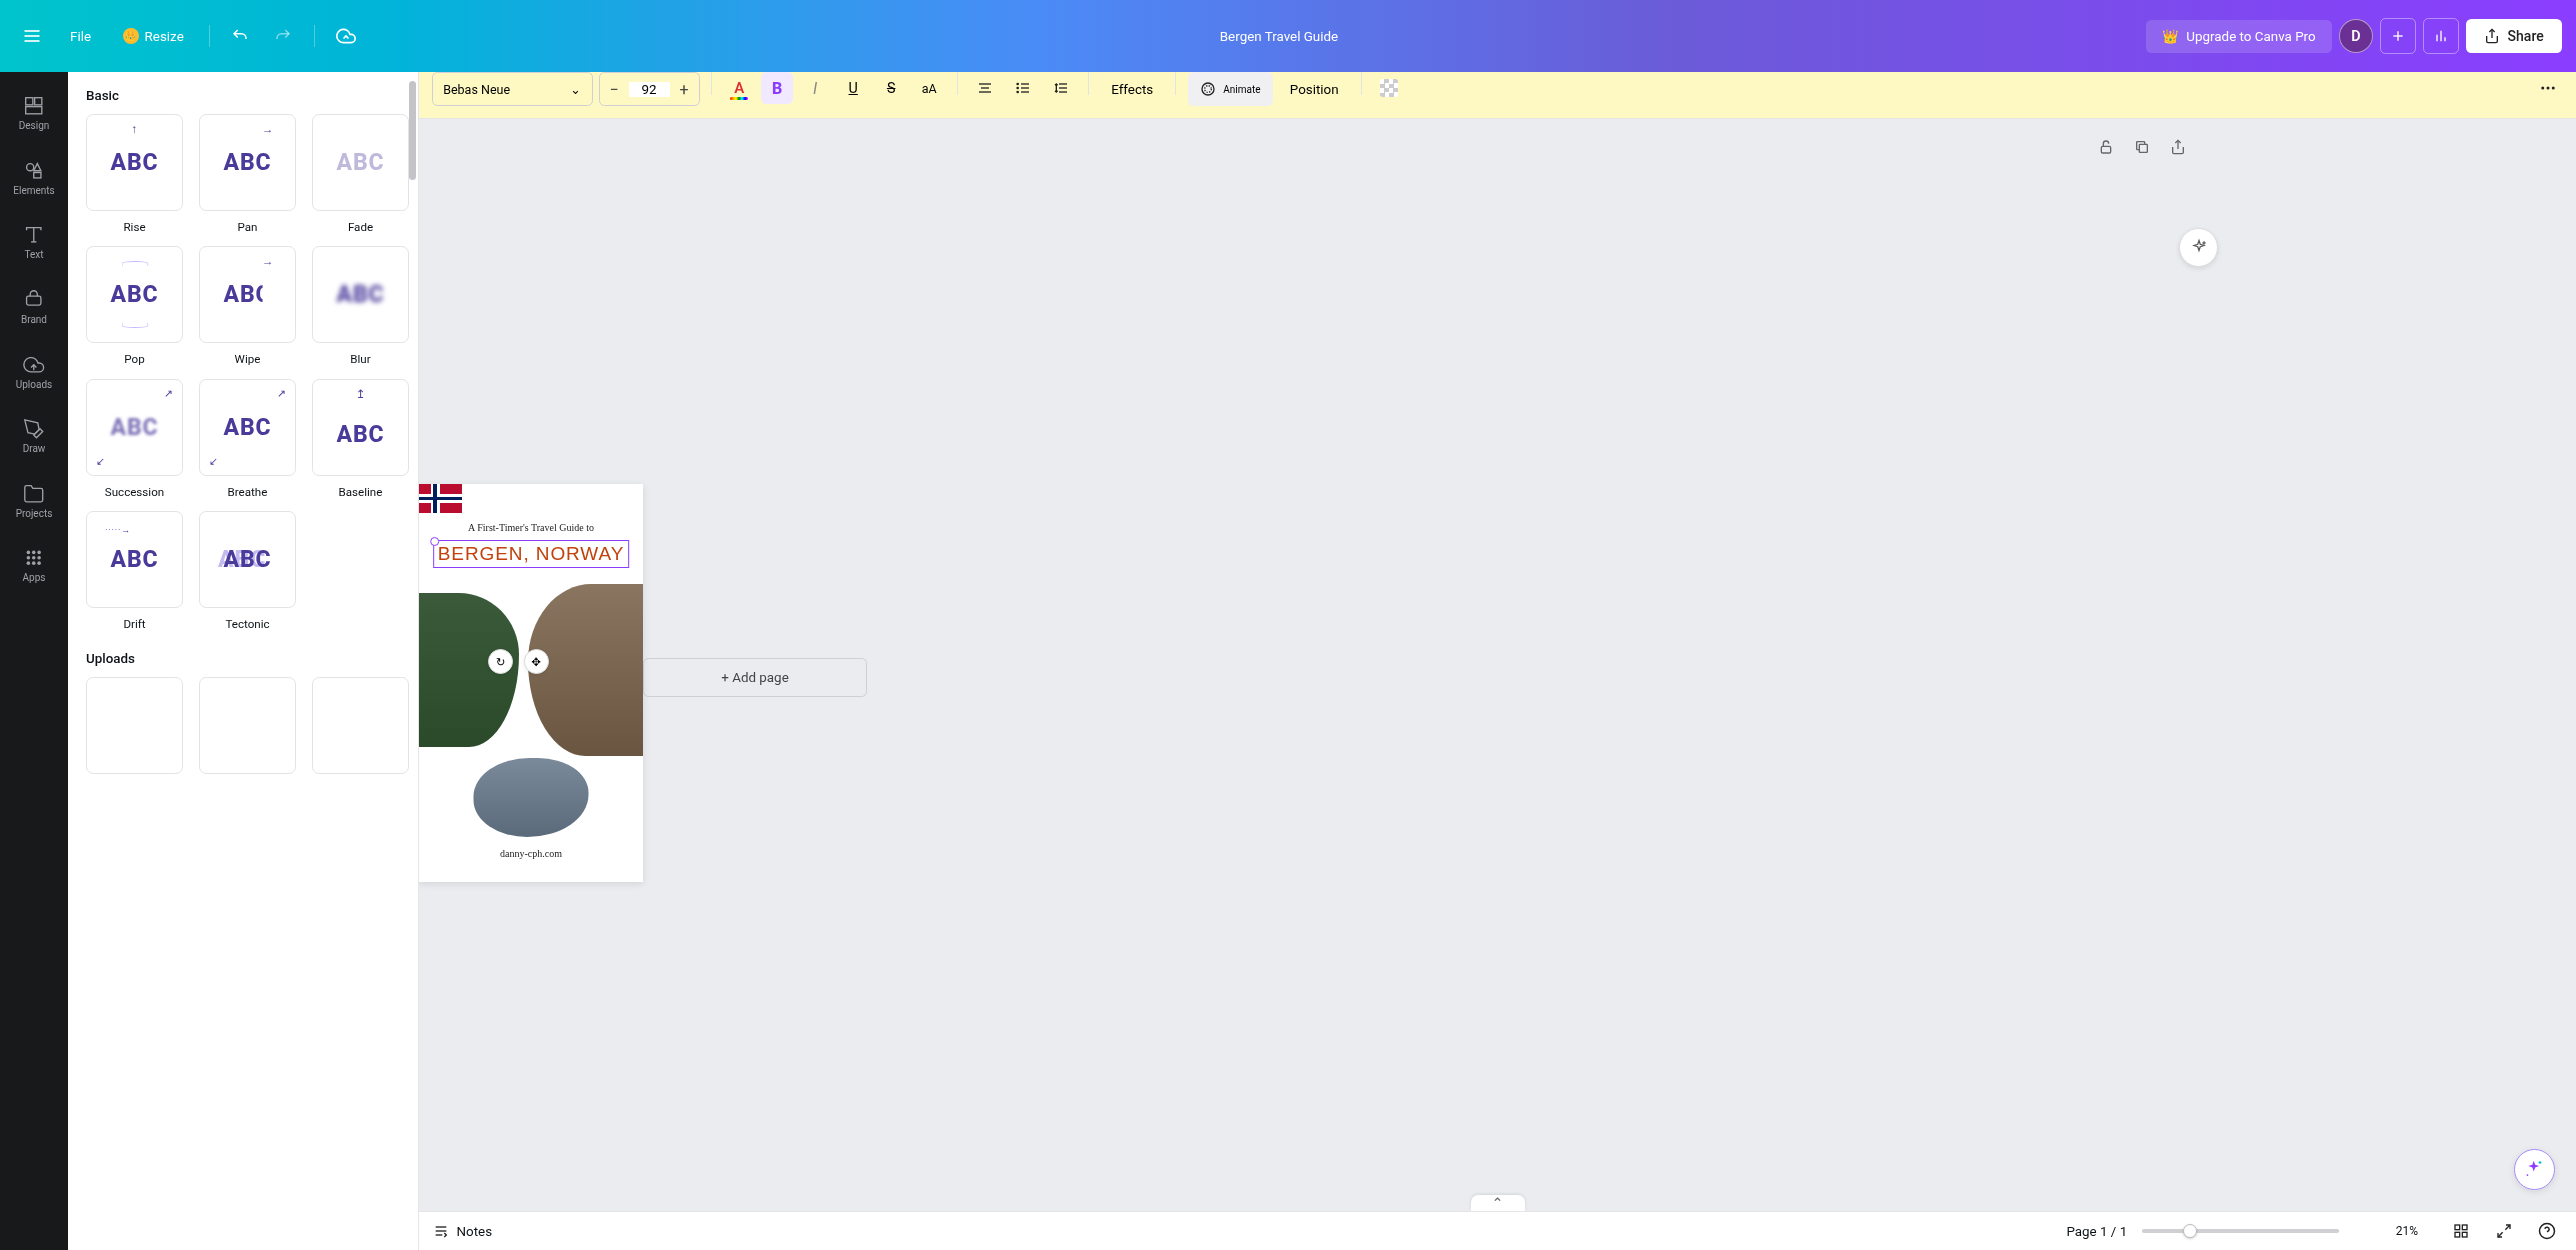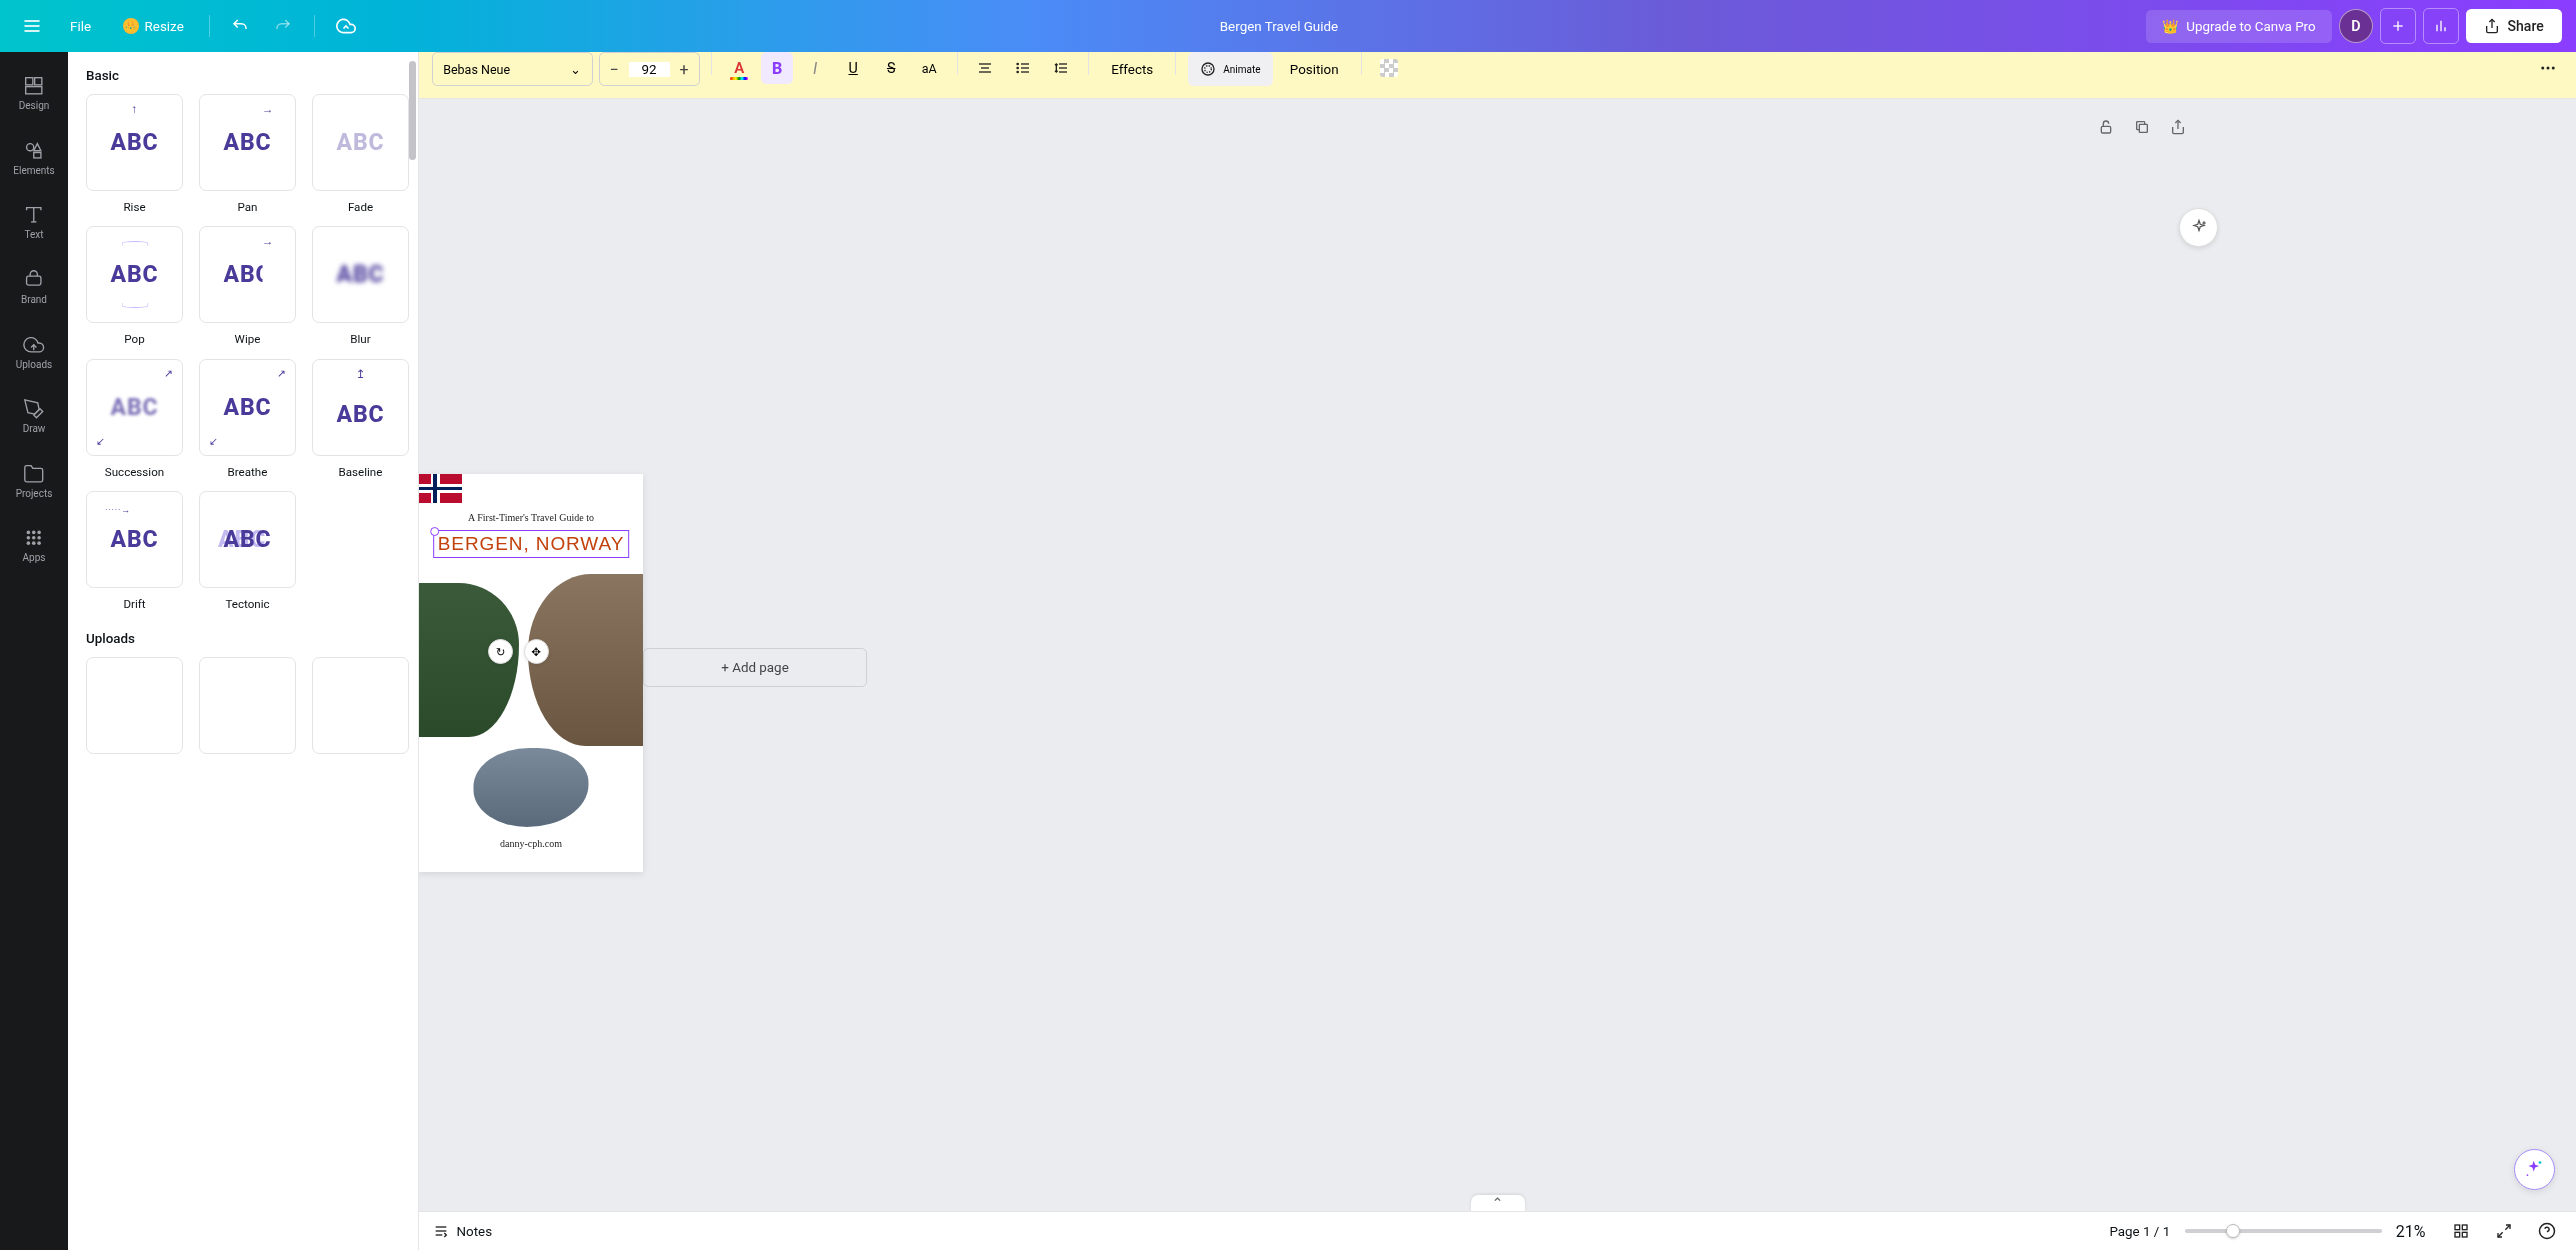--- a/index.html
+++ b/index.html
@@ -1,21 +1,21 @@
 <!DOCTYPE html>
 <html style="font-size:14.3px"><head>
 <meta charset="utf-8">
 <style>
 * { margin: 0; padding: 0; box-sizing: border-box; font-family: -apple-system, BlinkMacSystemFont, "Segoe UI", Roboto, sans-serif; }
 html, body { width: 100%; height: 100%; overflow: hidden; }
 body { display: flex; flex-direction: column; background: #fff; }
 
 
 .header {
-  height: 52px;
+  height: 72px;
   background: linear-gradient(90deg, #00c4cc 0%, #00b4d8 15%, #4a8cf7 40%, #6b5bd8 65%, #8b3dff 100%);
   display: flex;
   align-items: center;
   padding: 0 14.3px;
   gap: 7.2px;
   color: #fff;
 }
 .hamburger { width: 36px; height: 36px; display: flex; align-items: center; justify-content: center; cursor: pointer; }
 .hamburger svg { width: 20px; height: 20px; }
 .file-btn, .resize-btn { padding: 7.2px 12.5px; font-size: 13.4px; color: #fff; cursor: pointer; border-radius: 5.4px; }
@@ -105,21 +105,21 @@
 .sparkle-fab { position: absolute; top: 109px; right: 358px; width: 39px; height: 39px; border-radius: 50%; background: #fff; border: 0.9px solid #ddd; display: flex; align-items: center; justify-content: center; cursor: pointer; box-shadow: 0 1.8px 5.4px rgba(0,0,0,0.1); }
 .expand-tab { position: absolute; bottom: 0; left: 50%; transform: translateX(-50%); width: 54px; height: 16px; background: #fff; border-radius: 7.2px 7.2px 0 0; display: flex; align-items: center; justify-content: center; cursor: pointer; box-shadow: 0 -0.9px 3.6px rgba(0,0,0,0.1); color: #666; }
 
 
 .bottom-bar { height: 39px; background: #fff; border-top: 0.9px solid #e5e5e5; display: flex; align-items: center; padding: 0 14.3px; gap: 14.3px; }
 .notes-btn { display: flex; align-items: center; gap: 7.2px; font-size: 13.4px; color: #0d1216; cursor: pointer; }
 .bottom-spacer { flex: 1; }
 .page-counter { font-size: 13.4px; color: #0d1216; }
 .zoom-slider { width: 197px; height: 3.6px; background: #d0d0d4; border-radius: 1.8px; position: relative; }
 .zoom-thumb { position: absolute; left: 21%; top: -5.4px; width: 14.3px; height: 14.3px; background: #fff; border: 0.9px solid #bbb; border-radius: 50%; box-shadow: 0 0.9px 2.7px rgba(0,0,0,0.2); }
-.zoom-pct { font-size: 16px; color: #0d1216; min-width: 36px; }
+.zoom-pct { font-size: 12px; color: #0d1216; min-width: 36px; margin-left: 43px; }
 .bottom-icon { width: 29px; height: 29px; display: flex; align-items: center; justify-content: center; cursor: pointer; }
 </style>
 </head>
 <body>
 
 <div class="header">
   <div class="hamburger">
     <svg viewBox="0 0 24 24" fill="none" stroke="#fff" stroke-width="2">
         <line x1="3" y1="6" x2="21" y2="6"></line>
         <line x1="3" y1="12" x2="21" y2="12"></line>

